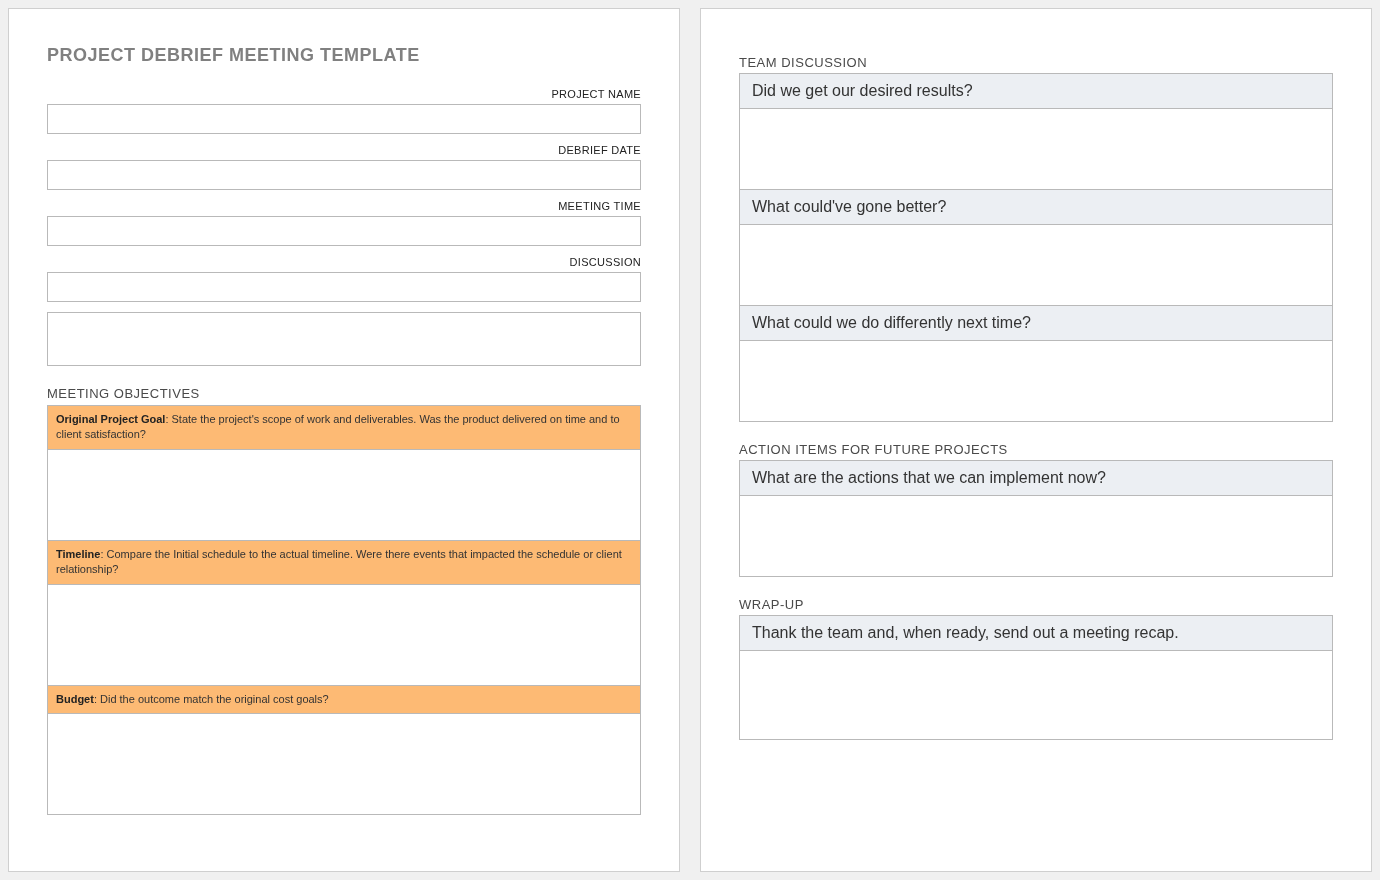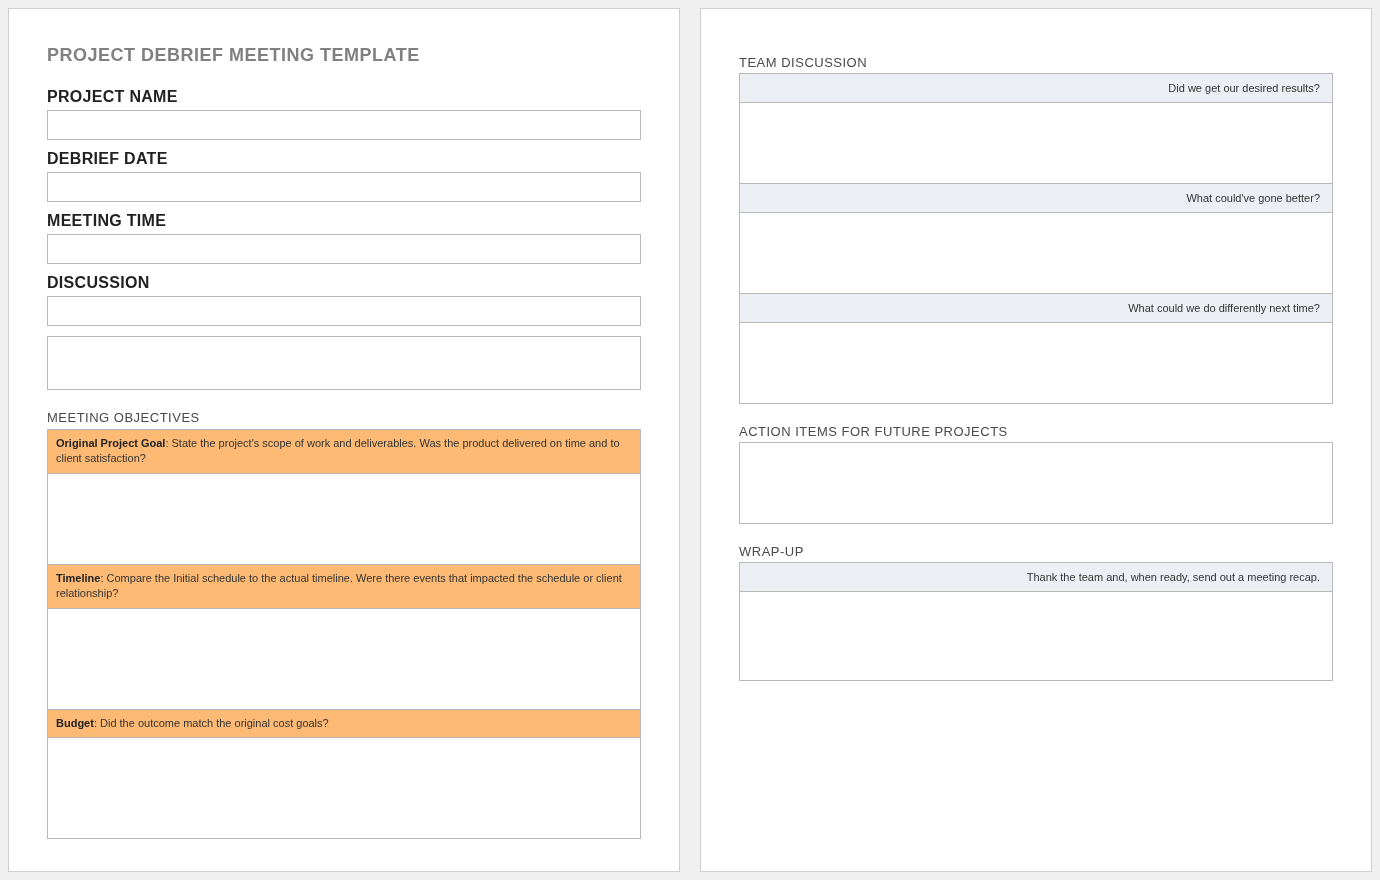--- a/index.html
+++ b/index.html
@@ -33,25 +33,26 @@
       font-size: 18px;
       font-weight: 700;
       color: #808080;
       letter-spacing: 0.5px;
       margin-bottom: 22px;
     }
     .field-row {
       margin-bottom: 10px;
     }
     .field-label {
-      font-size: 16px;
-      font-weight: 700;
+      font-size: 11px;
+      font-weight: 400;
       color: #222;
       letter-spacing: 0.3px;
       margin-bottom: 4px;
+      text-align: right;
     }
     .input-box {
       border: 1px solid #b9b9b9;
       width: 100%;
       background: #fff;
       display: block;
       font-family: inherit;
       font-size: 12px;
       padding: 4px 6px;
       resize: none;
@@ -107,24 +108,23 @@
     }
     .prompt-body-discussion {
       height: 80px;
     }
     .prompt-body-wrapup {
       height: 88px;
     }
     .discussion-header {
       background: #eceff3;
       border-bottom: 1px solid #b9b9b9;
-      font-size: 11px;
+      font-size: 16px;
       color: #333;
       padding: 8px 12px;
-      text-align: right;
     }
     .stacked .prompt-block + .prompt-block {
       margin-top: -1px;
     }
   </style>
 </head>
 <body>
 
 <div class="page page-1">
   <h1 class="title">PROJECT DEBRIEF MEETING TEMPLATE</h1>
@@ -195,20 +195,21 @@
   </div>
 
   <div class="prompt-block">
     <div class="discussion-header">What could we do differently next time?</div>
     <textarea class="prompt-body prompt-body-discussion" style=""></textarea>
   </div>
 
   <div class="section-heading">ACTION ITEMS FOR FUTURE PROJECTS</div>
 
   <div class="prompt-block">
+    <div class="discussion-header">What are the actions that we can implement now?</div>
     <textarea class="prompt-body prompt-body-discussion" style=""></textarea>
   </div>
 
   <div class="section-heading">WRAP-UP</div>
 
   <div class="prompt-block">
     <div class="discussion-header">Thank the team and, when ready, send out a meeting recap.</div>
     <textarea class="prompt-body prompt-body-wrapup" style=""></textarea>
   </div>
 

